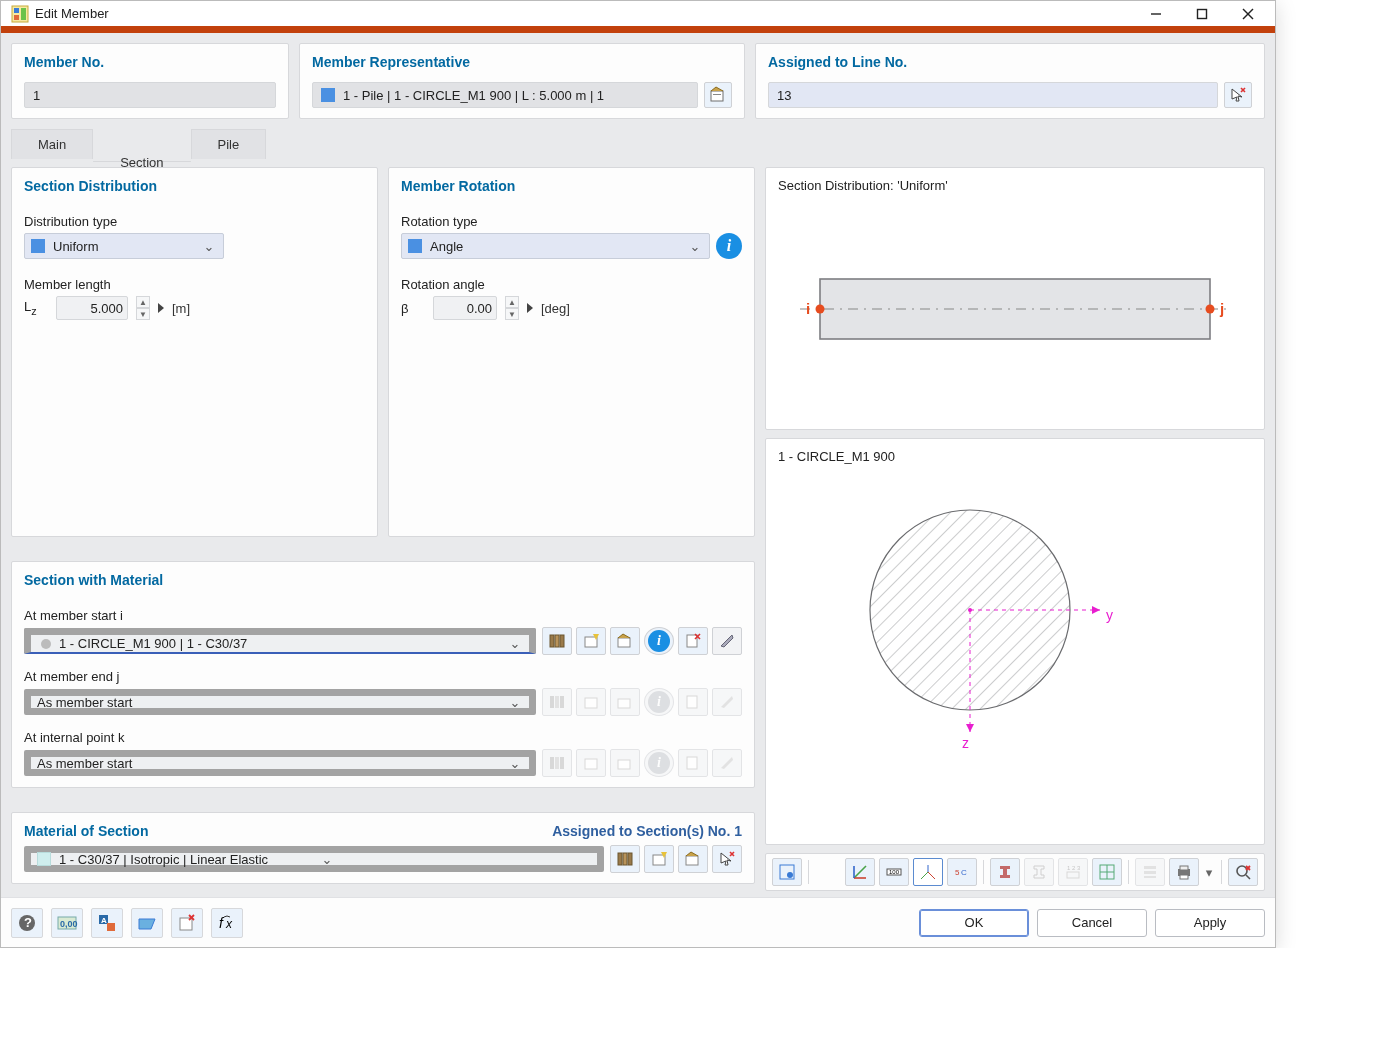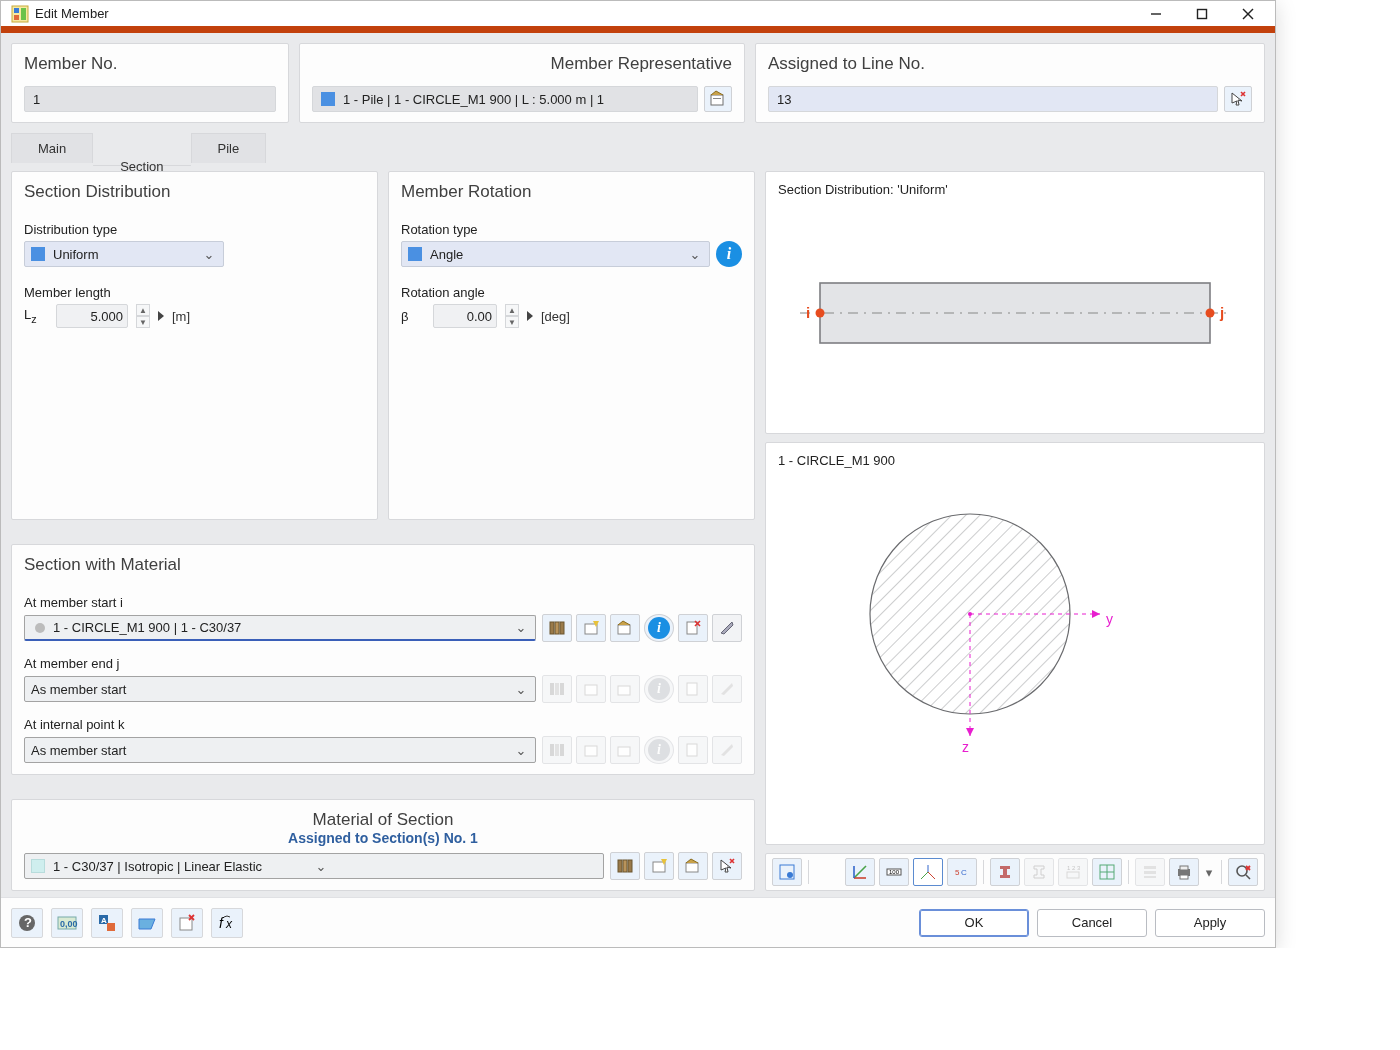--- a/index.html
+++ b/index.html
@@ -7,21 +7,21 @@
   .window { width:1276px; height:948px; margin:0; border:1px solid #bbb; background:#fff; display:flex; flex-direction:column; box-shadow:0 4px 20px rgba(0,0,0,.15);}
   .titlebar { height:32px; display:flex; align-items:center; padding:0 4px; border-bottom:7px solid #c2410c; }
   .titlebar .app-icon { width:18px; height:18px; margin:0 6px; display:inline-flex; }
   .titlebar .title { flex:1; font-size:13px; color:#222; }
   .titlebar .win-btn { width:46px; height:30px; display:flex; align-items:center; justify-content:center; }
 
   .content { flex:1; background:#e9eaec; padding:10px 10px 6px 10px; display:flex; flex-direction:column; gap:8px; overflow:hidden;}
 
   .row { display:flex; gap:10px; }
   .panel { background:#fdfdfd; border:1px solid #d7d8db; border-radius:2px; }
-  .panel-title { color:#404040; font-weight:400; font-size:17px; padding:10px 12px 6px; }
+  .panel-title { color:#0369a1; font-weight:700; font-size:14px; padding:10px 12px 6px; }
   .panel-body { padding:6px 12px 10px; }
   .field-bar { display:flex; align-items:center; gap:6px; }
   .tf { height:26px; background:#eef0f2; border:1px solid #d5d7da; border-radius:2px; padding:0 8px; display:flex; align-items:center; }
   .tf-dark { background:#e1e2e5; }
   .swatch { width:14px; height:14px; background:#4a90e2; margin-right:8px; flex:none; }
   .sq-btn { width:28px; height:26px; border:1px solid #cfd1d5; background:#eaf2fb; display:flex; align-items:center; justify-content:center; border-radius:2px; }
   .sq-btn.plain { background:#f2f3f5; }
   .sq-btn.disabled { background:#f2f3f5; opacity:.55; }
 
   .tabs { display:flex; height:30px; margin-top:2px; }
@@ -47,21 +47,21 @@
   .num-sym { width:24px; }
   .num-box { width:72px; height:24px; background:#f0f1f3; border:1px solid #d5d7da; text-align:right; padding:0 4px; display:flex; align-items:center; justify-content:flex-end; border-radius:2px; }
   .spinner { width:14px; height:24px; display:flex; flex-direction:column; }
   .spinner div { flex:1; display:flex; align-items:center; justify-content:center; font-size:8px; color:#666; border:1px solid #d5d7da; background:#f6f7f8;}
   .tri { width:0; height:0; border-top:5px solid transparent; border-bottom:5px solid transparent; border-left:6px solid #444; display:inline-block;}
   .unit { color:#333; }
 
   .info-circle { width:26px; height:26px; border-radius:50%; background:#1a8fe3; color:#fff; font-weight:700; display:flex; align-items:center; justify-content:center; font-family:Georgia, serif; font-style:italic; font-size:16px;}
   .info-circle.sm { width:22px; height:22px; font-size:14px; }
 
-  .mat-dropdown { height:26px; background:#eef0f2; border:1px solid #a3a3a3; display:flex; align-items:center; padding:0 6px; border-radius:2px; }
+  .mat-dropdown { height:26px; background:#eef0f2; border:7px solid #a3a3a3; display:flex; align-items:center; padding:0 6px; border-radius:2px; }
   .mat-dropdown.active { border-bottom:2px solid #3a5fb8; }
   .mat-dropdown .dot { width:10px; height:10px; border-radius:50%; background:#bcbcbc; margin:0 8px 0 4px; }
   .mat-dropdown .txt { flex:1; white-space:nowrap; overflow:hidden; text-overflow:ellipsis; }
   .mat-dropdown .sw-lt { width:14px; height:14px; background:#cfeeee; margin-right:8px; flex:none; border:1px solid #b8dcdc;}
 
   .icon-row { display:flex; gap:4px; }
   .icon-row .sq-btn { width:30px; height:28px; }
 
   .preview { background:#fff; border:1px solid #d7d8db; border-radius:2px; padding:10px 12px; }
   .preview-title { font-size:13px; margin-bottom:6px; }
@@ -117,21 +117,21 @@
 
     <div class="row">
       <div class="panel" style="width:278px;">
         <div class="panel-title">Member No.</div>
         <div class="panel-body">
           <div class="tf tf-dark" style="width:100%;">
               <span>1</span>
             </div>
         </div>
       </div>
-      <div class="panel" style="width:446px;text-align:right;">
+      <div class="panel" style="width:446px;">
         <div class="panel-title">Member Representative</div>
         <div class="panel-body field-bar">
           <div class="tf tf-dark" style="flex:1;">
             <span class="swatch"></span>
             <span>1 - Pile | 1 - CIRCLE_M1 900 | L : 5.000 m | 1</span>
           </div>
           <div class="sq-btn">
             <svg width="18" height="18" viewBox="0 0 18 18">
                 <rect x="2" y="5" width="12" height="10" fill="#fff" stroke="#6f6f6f"></rect>
                 <path d="M2 5 L7 1 L14 5" fill="#c9a24a" stroke="#8a6b1e"></path>
@@ -352,21 +352,21 @@
                     <svg width="18" height="18">
                       <polygon points="3,14 14,3 15,6 6,15" fill="#ccc"></polygon>
                     </svg>
                   </div>
               </div>
             </div>
           </div>
         </div>
 
         <div class="panel">
-          <div style="display:flex; align-items:center; padding:10px 12px 0;flex-direction:column;">
+          <div style="display:flex; align-items:center; padding:10px 12px 0;">
             <span class="panel-title" style="padding:0;">Material of Section</span>
             <span style="flex:1;"></span>
             <span style="color:#2f5f9f; font-weight:600; font-size:14px;">Assigned to Section(s) No. 1</span>
           </div>
           <div class="panel-body">
             <div style="display:flex; gap:6px; align-items:center;justify-content:flex-end;">
               <div class="mat-dropdown" style="flex:1;">
                 <span class="sw-lt"></span>
                 <span class="txt" style="max-width:260px;">1 - C30/37 | Isotropic | Linear Elastic</span>
                 <span class="chev">⌄</span>

